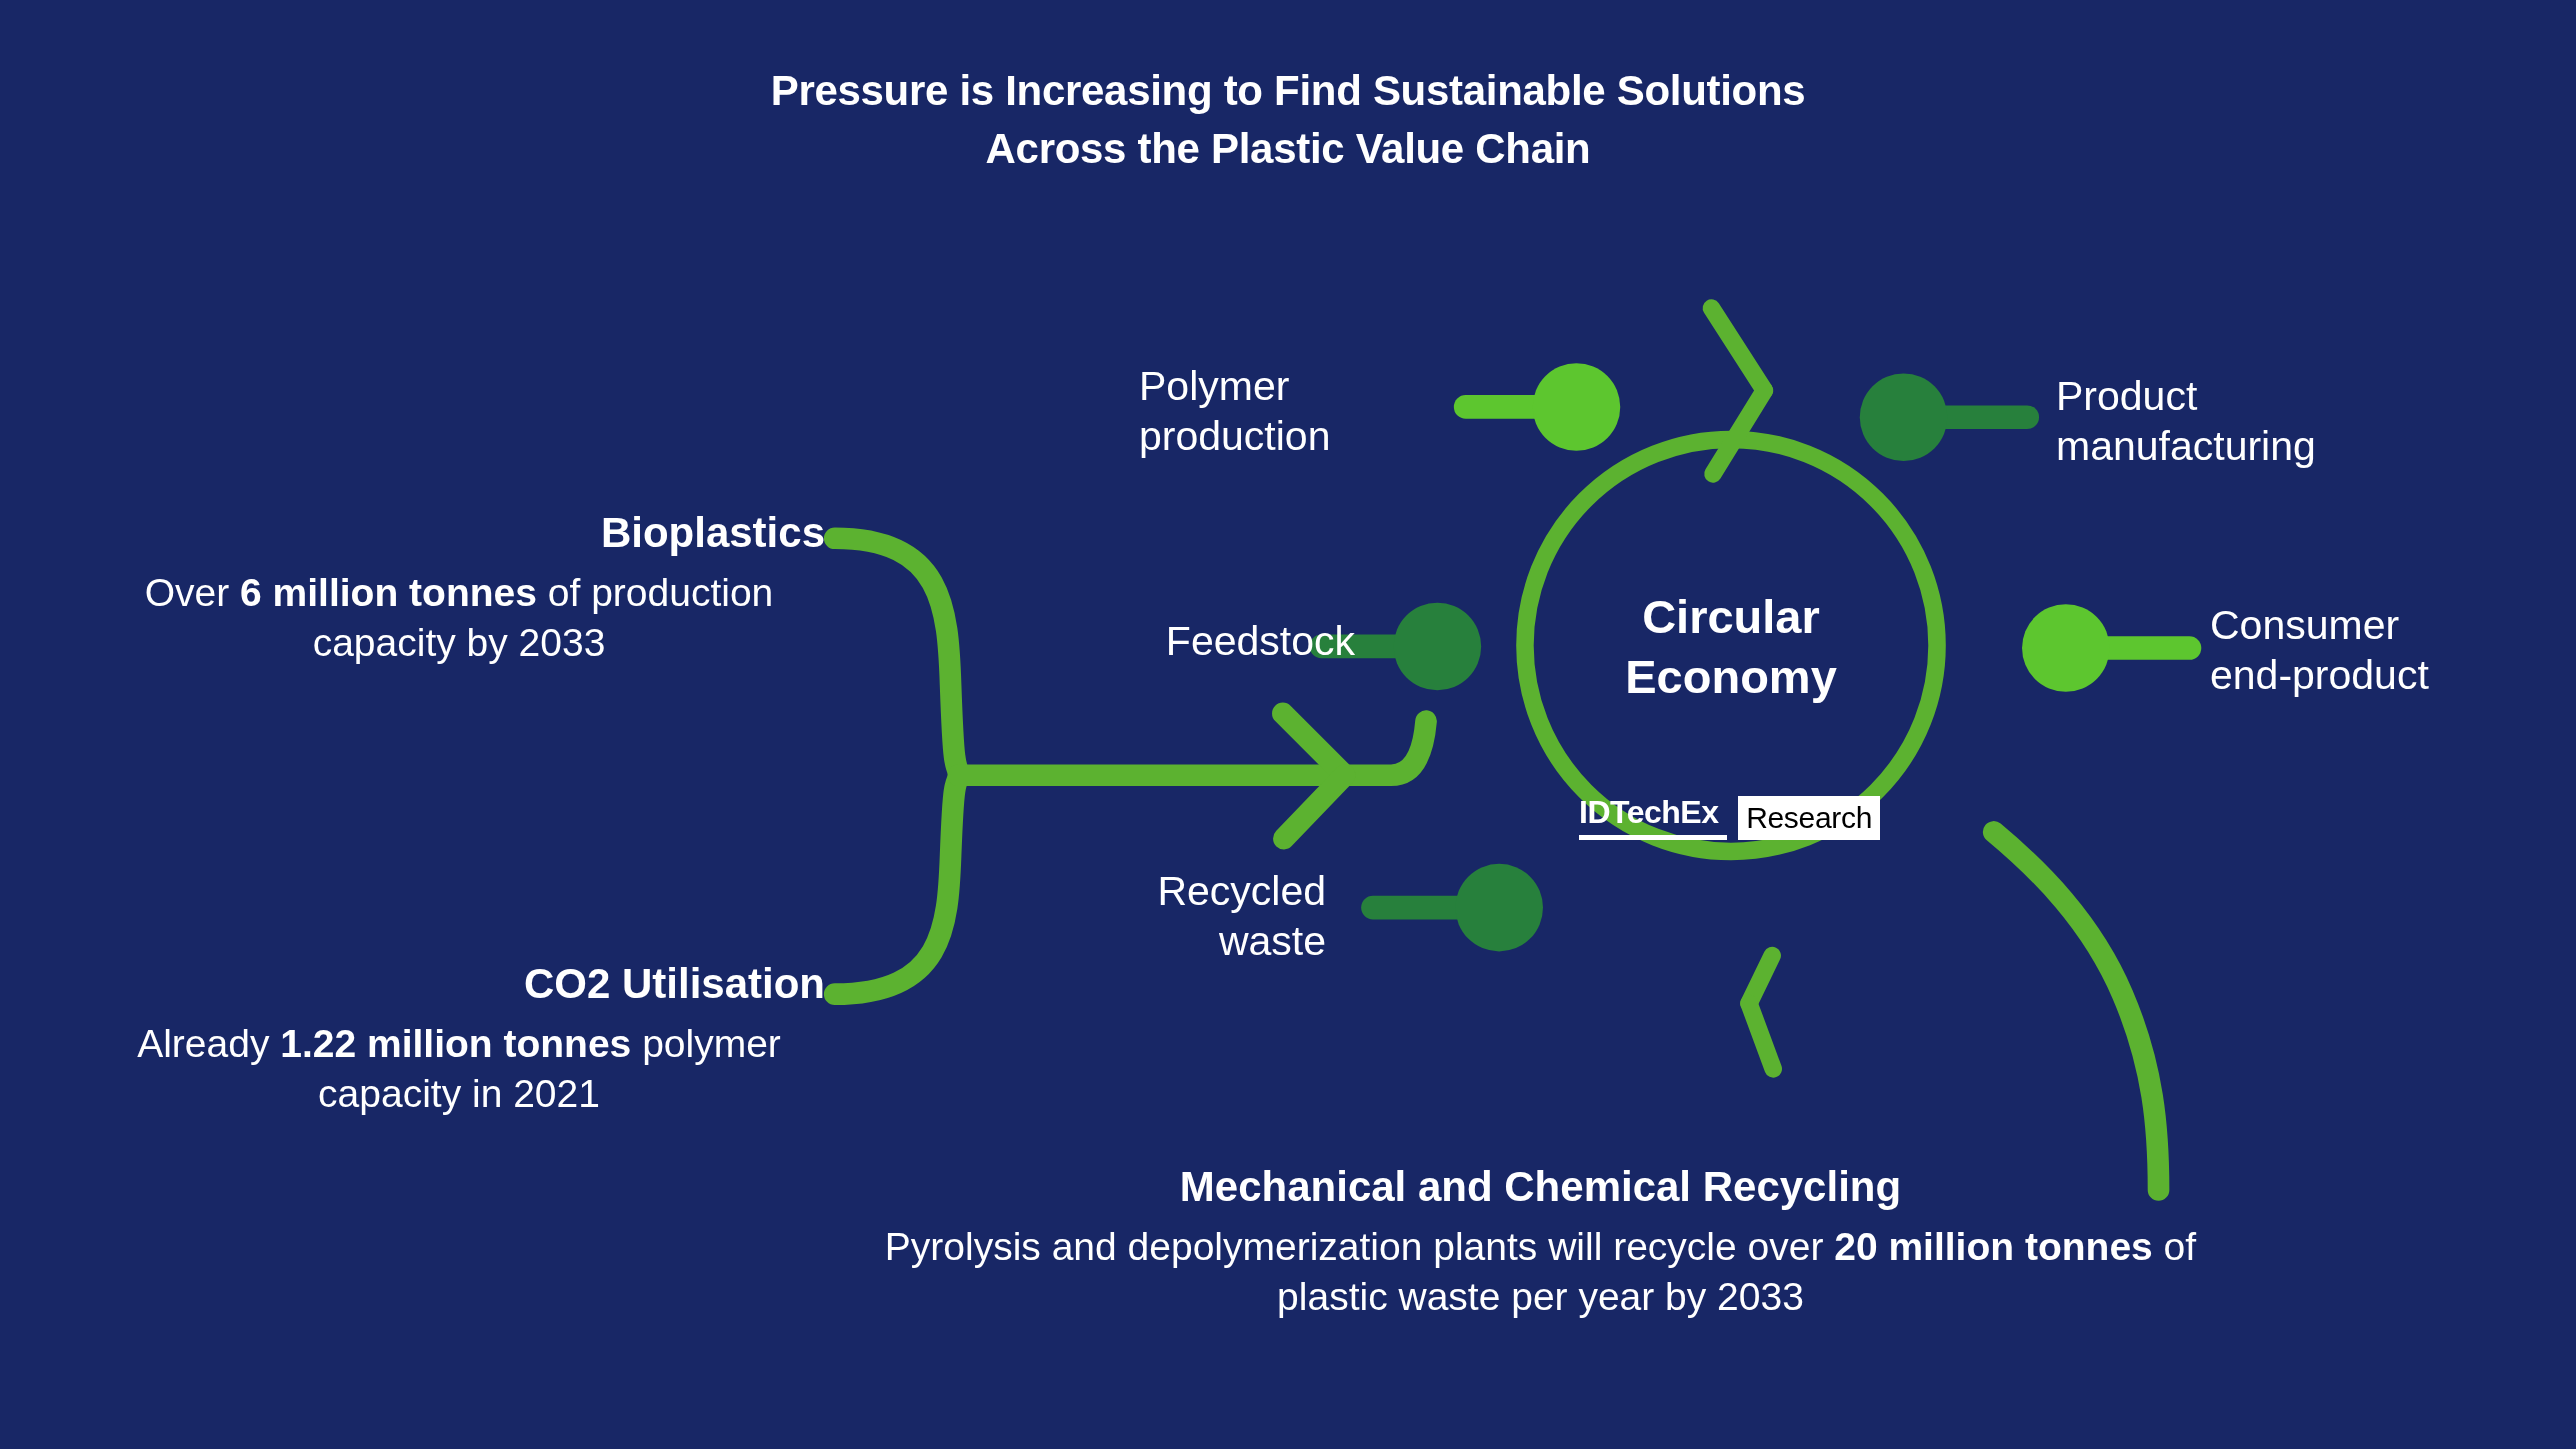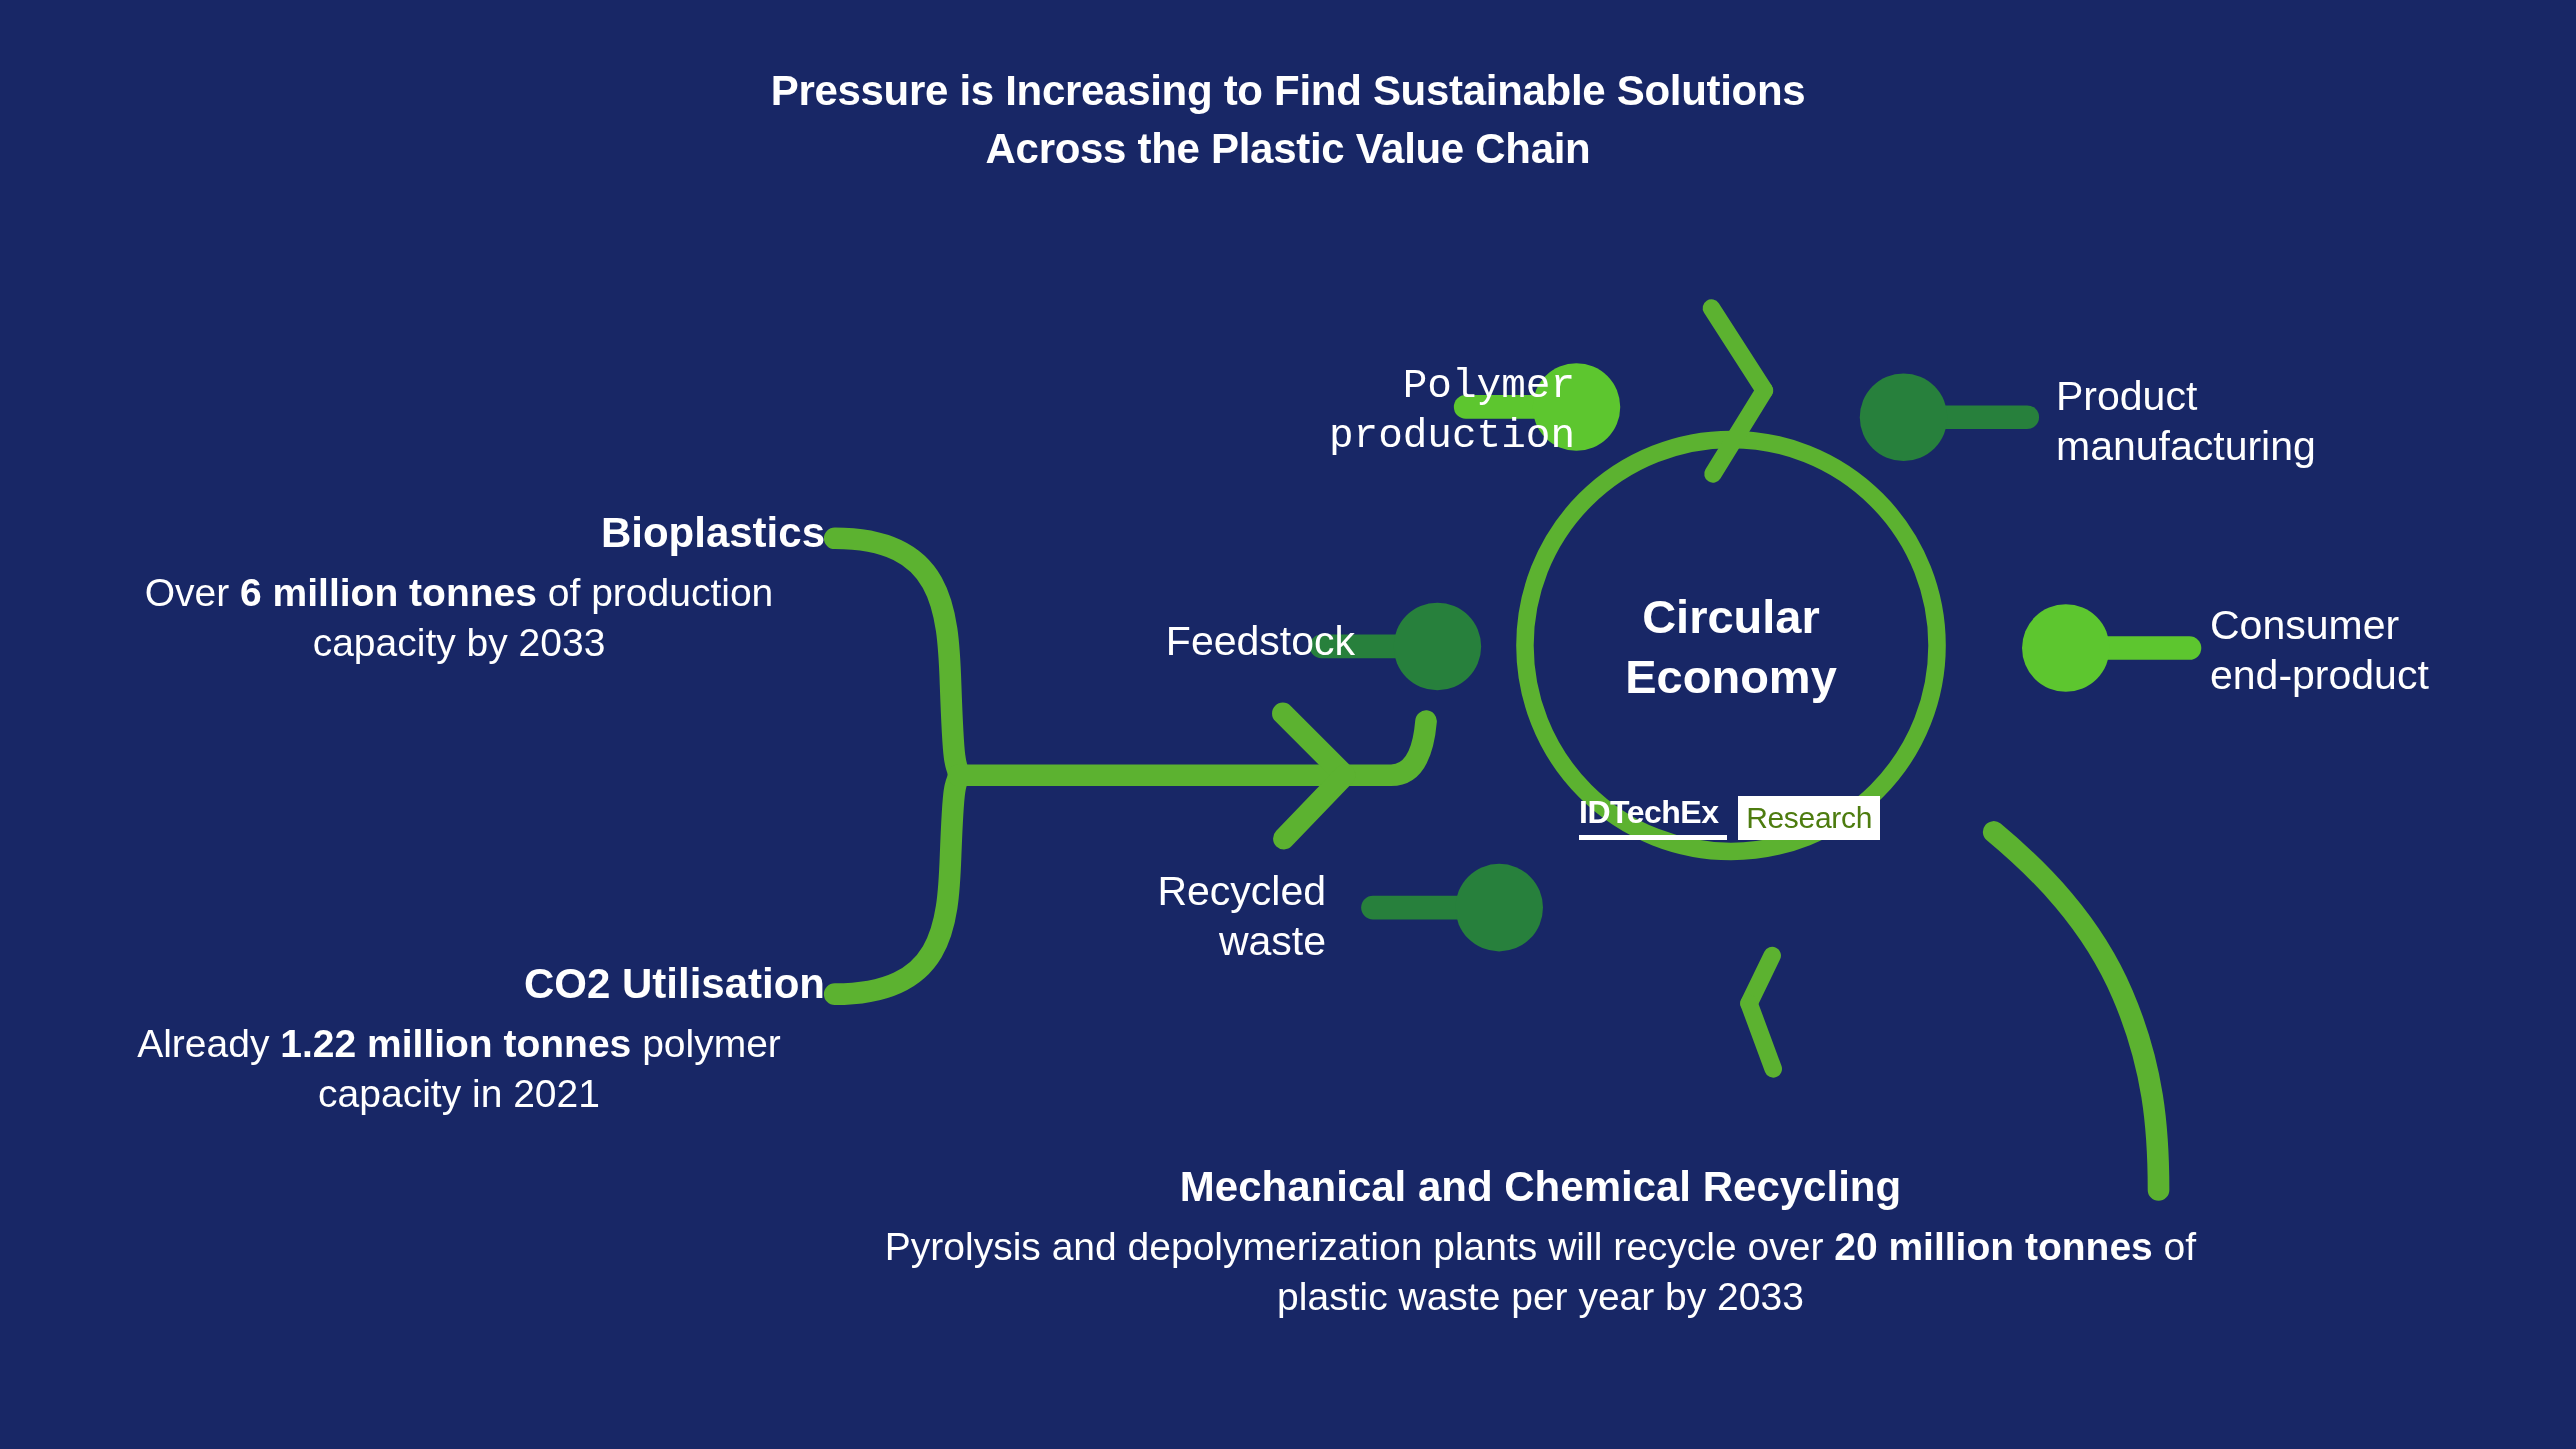--- a/index.html
+++ b/index.html
@@ -74,21 +74,21 @@
   }
 
   
   .nlabel {
     position: absolute;
     font-size: 41px;
     line-height: 1.22;
     font-weight: normal;
     white-space: pre-line;
   }
-  #lbl-polymer      { left: 1183px; top: 361px;  width: 392px;  text-align: right; font-family: Liberation Mono, monospace; }
+  #lbl-polymer      { left: 1139px; top: 361px;  width: 392px;  text-align: left; }
   #lbl-product      { left: 2056px; top: 371px;  width: 464px;  text-align: left;  }
   #lbl-consumer     { left: 2210px; top: 600px; width: 361px;  text-align: left;  }
   #lbl-feedstock    { left: 994px; top: 616px; width: 361px;  text-align: right; }
   #lbl-recycled     { left: 1068px; top: 866px; width: 258px;  text-align: right; }
 
   
   #centre-caption {
     position: absolute;
     left: 1525px; top: 587px;
     width: 412px;
@@ -113,21 +113,21 @@
     font-weight: bold;
     letter-spacing: -0.5px;
     line-height: 32px;
     border-bottom: 5.7px solid #ffffff;
     padding-right: 8.2px;
     padding-bottom: 2.1px;
     box-sizing: border-box;
   }
   #logo-research {
     background: #ffffff;
-    color: #4d7c0f;
+    color: #000000;
     font-size: 30px;
     font-weight: normal;
     letter-spacing: -0.3px;
     line-height: 1;
     padding: 6.7px 8.2px 7.7px 8.2px;
     margin-left: 11.3px;
     box-sizing: border-box;
   }
 </style>
 </head>

